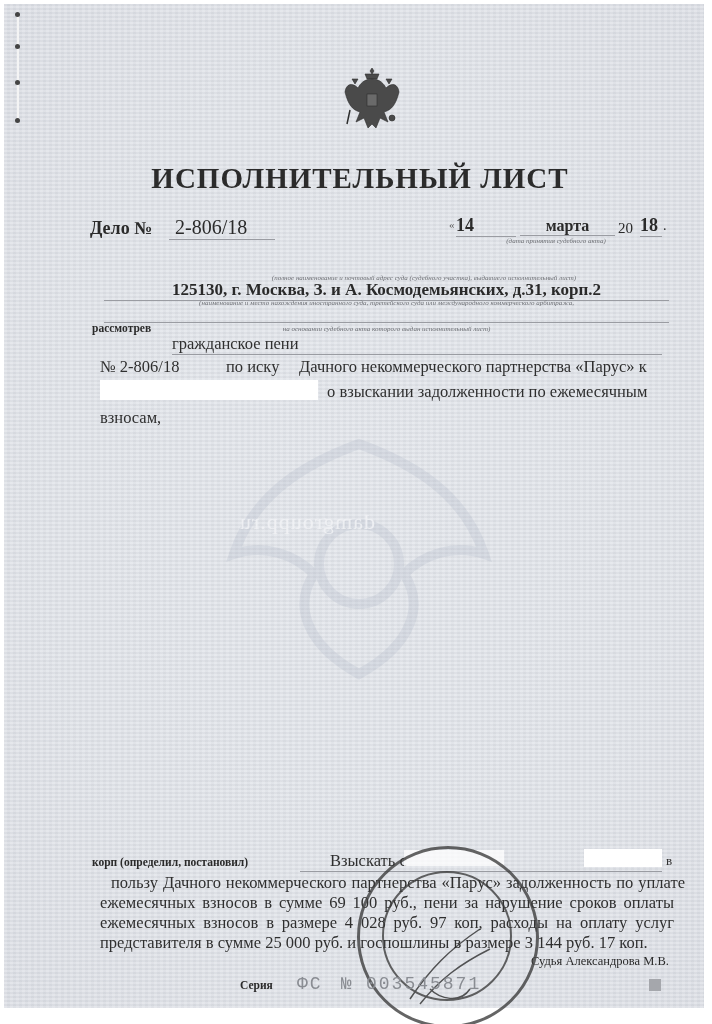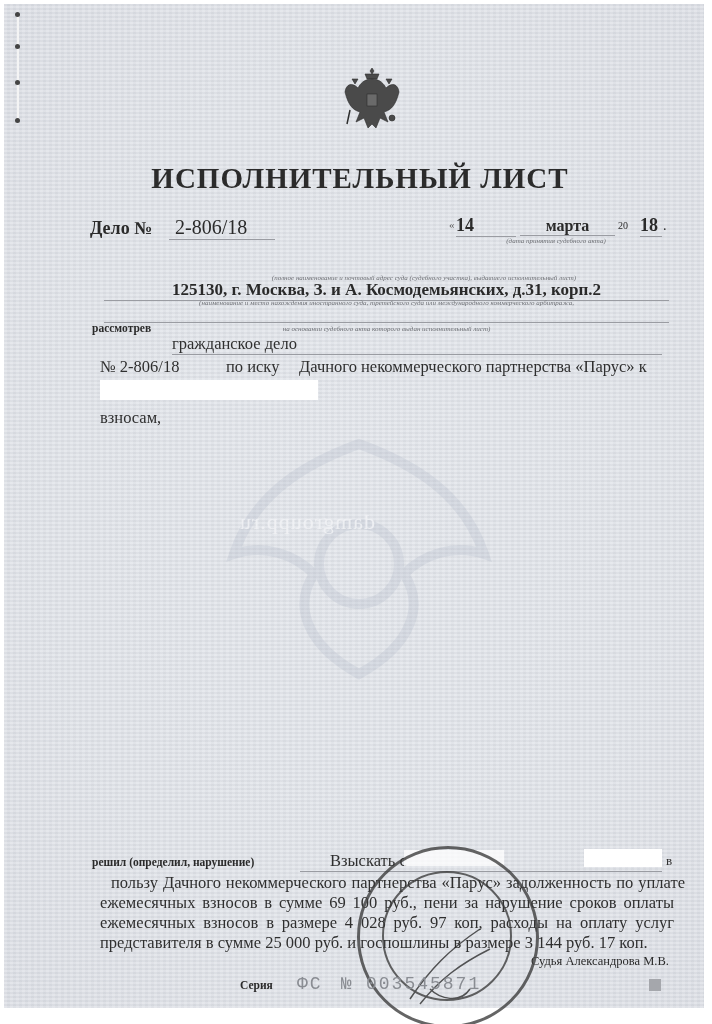--- a/index.html
+++ b/index.html
@@ -67,42 +67,43 @@
   <div class="title">ИСПОЛНИТЕЛЬНЫЙ ЛИСТ</div>
 
   <div class="row" style="left:86px;top:214px;">
     <span class="lbl-bold">Дело №</span>
   </div>
   <div class="row uline val" style="left:165px;top:212px;width:100px;padding-left:6px;">2-806/18</div>
 
   <div class="row" style="left:445px;top:214px;font-size:11px;color:#666;">«</div>
   <div class="row uline lbl-bold" style="left:452px;top:211px;width:60px;">14</div>
   <div class="row uline lbl-bold" style="left:516px;top:213px;width:95px;text-align:center;font-size:16px;">марта</div>
-  <div class="row" style="left:614px;top:216px;font-size:10px;">20</div>
+  <div class="row" style="left:614px;top:216px;font-size:15px;">20</div>
   <div class="row uline lbl-bold" style="left:636px;top:211px;width:22px;">18</div>
   <div class="row" style="left:659px;top:214px;font-size:14px;">.</div>
   <div class="row caption" style="left:482px;top:233px;width:140px;">(дата принятия судебного акта)</div>
 
   <div class="row caption" style="left:175px;top:270px;width:490px;">(полное наименование и почтовый адрес суда (судебного участка), выдавшего исполнительный лист)</div>
   <div class="court uline" style="top:276px;left:100px;width:565px;font-size:17px;">125130, г. Москва, З. и А. Космодемьянских, д.31, корп.2</div>
   <div class="row caption" style="left:100px;top:295px;width:565px;">(наименование и место нахождения иностранного суда, третейского суда или международного коммерческого арбитража,</div>
   <div class="row uline" style="left:100px;top:306px;width:565px;height:12px;"></div>
   <div class="row caption" style="left:100px;top:321px;width:565px;">на основании судебного акта которого выдан исполнительный лист)</div>
 
   <div class="row small-bold" style="left:88px;top:318px;">рассмотрев</div>
-  <div class="row uline body-text" style="left:168px;top:330px;width:490px;">гражданское дело</div>
+  <div class="row uline body-text" style="left:168px;top:330px;width:490px;">гражданское пени</div>
 
   <div class="row body-text" style="left:96px;top:353px;">№ 2-806/18</div>
   <div class="row body-text" style="left:222px;top:353px;">по иску</div>
   <div class="row body-text" style="left:295px;top:353px;">Дачного некоммерческого партнерства «Парус» к</div>
 
   <div class="redact" style="left:96px;top:376px;width:218px;height:20px;"></div>
+  <div class="row body-text" style="left:323px;top:378px;">о взыскании задолженности по ежемесячным</div>
   <div class="row body-text" style="left:96px;top:404px;">взносам,</div>
 
-  <div class="row small-bold" style="left:88px;top:852px;">решил (определил, нарушение)</div>
+  <div class="row small-bold" style="left:88px;top:852px;">корп (определил, постановил)</div>
   <div class="row uline body-text" style="left:296px;top:847px;width:362px;padding-left:30px;box-sizing:border-box;">Взыскать с</div>
   <div class="redact" style="left:400px;top:846px;width:100px;height:16px;opacity:.75;"></div>
   <div class="redact" style="left:580px;top:845px;width:78px;height:18px;"></div>
   <div class="row body-text" style="left:662px;top:849px;font-size:13px;">в</div>
 
   <div class="row body-text" style="left:107px;top:869px;width:574px;text-align:justify;text-align-last:justify;">пользу Дачного некоммерческого партнерства «Парус» задолженность по уплате</div>
   <div class="row body-text" style="left:96px;top:889px;width:574px;text-align:justify;text-align-last:justify;">ежемесячных взносов в сумме 69 100 руб., пени за нарушение сроков оплаты</div>
   <div class="row body-text" style="left:96px;top:909px;width:574px;text-align:justify;text-align-last:justify;">ежемесячных взносов в размере 4 028 руб. 97 коп, расходы на оплату услуг</div>
   <div class="row body-text" style="left:96px;top:929px;">представителя в сумме 25 000 руб. и госпошлины в размере 3 144 руб. 17 коп.</div>
 

